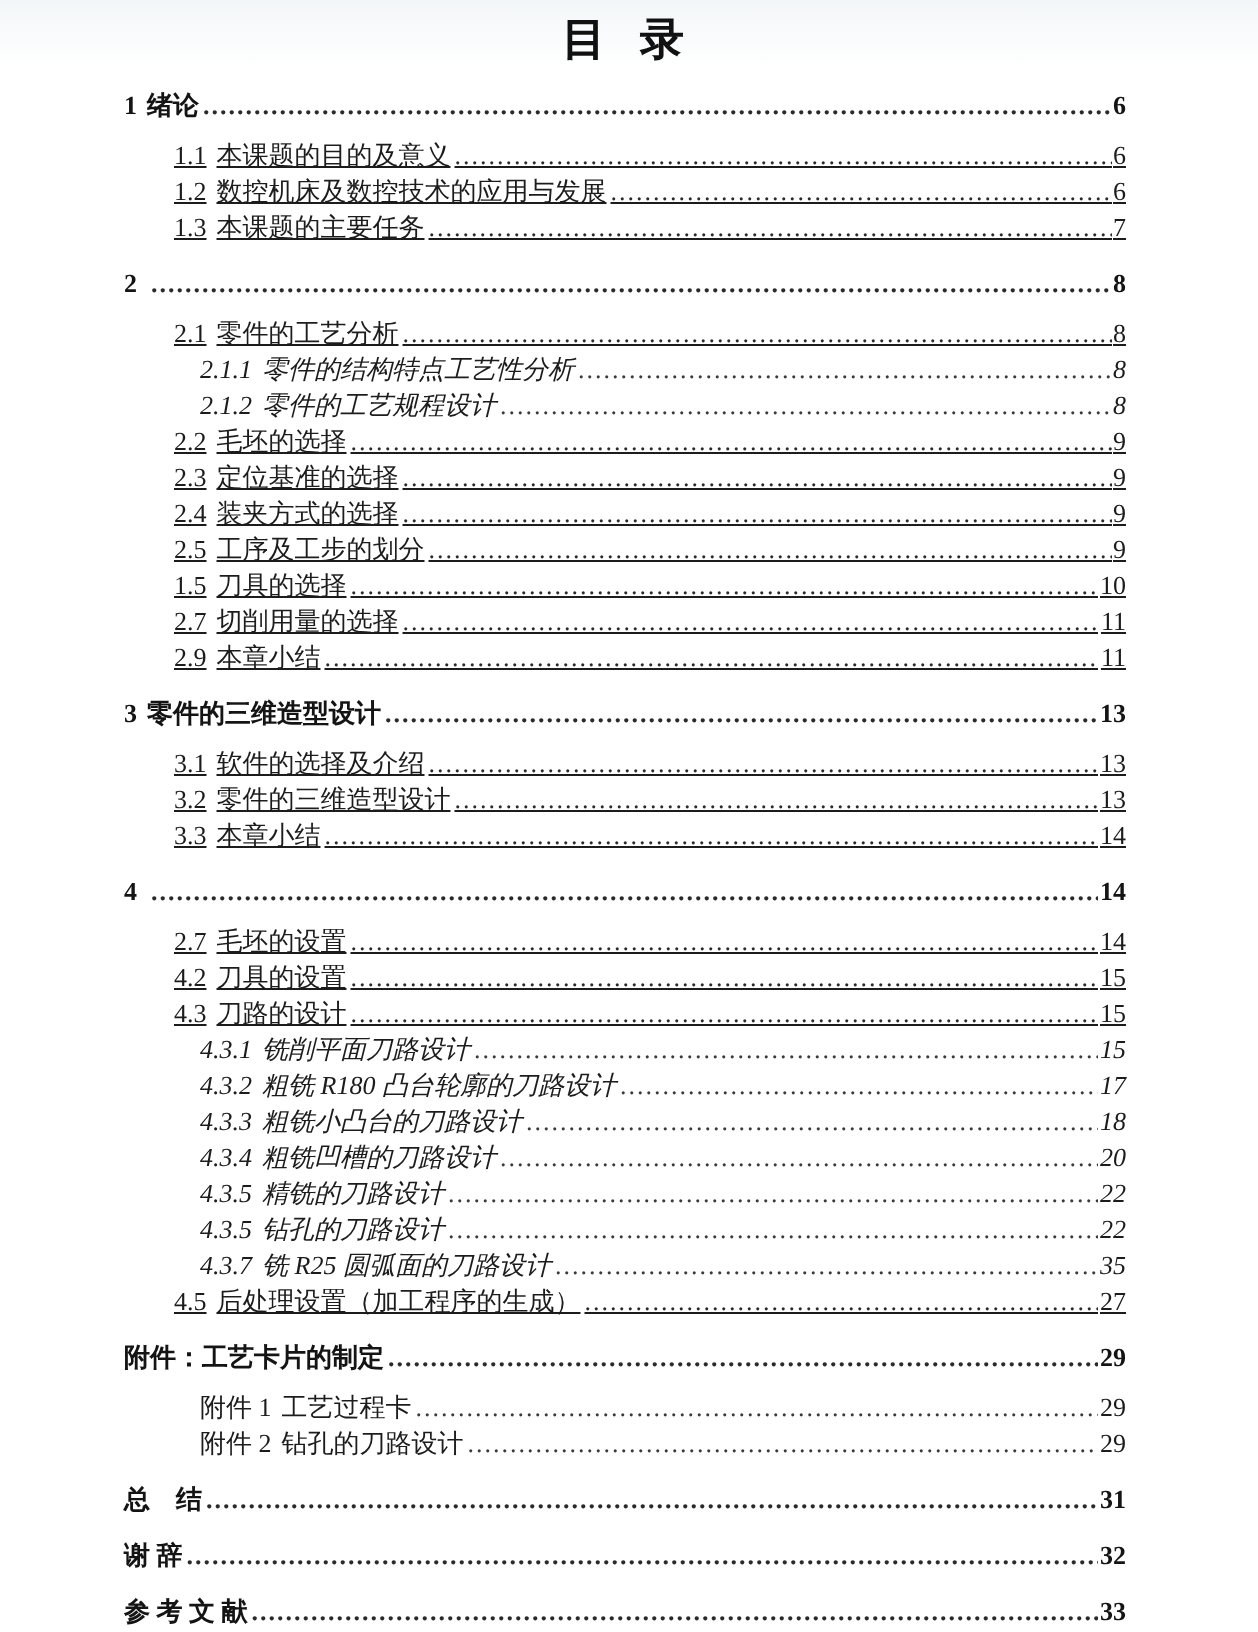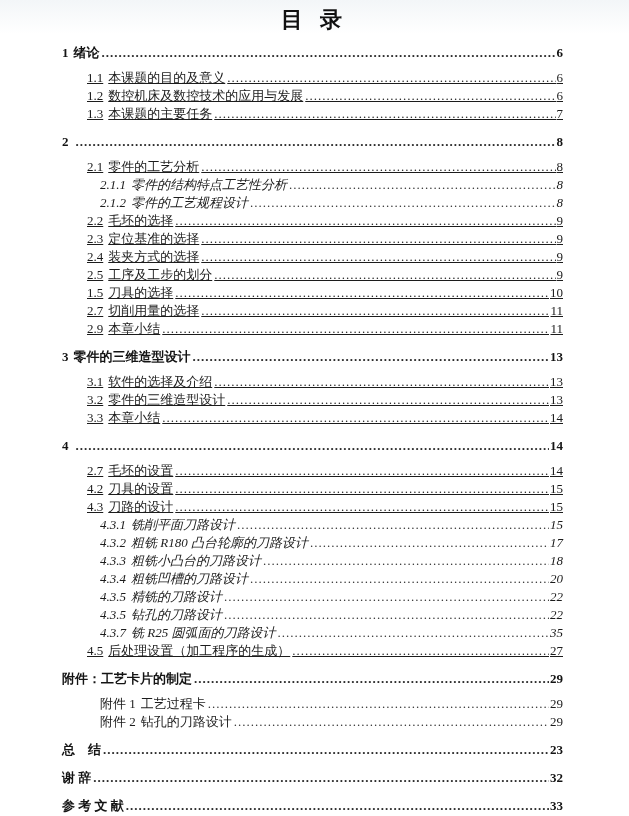--- a/index.html
+++ b/index.html
@@ -281,21 +281,21 @@
       </div>
       <div class="toc-row lvl-attach">
         <span class="toc-num">附件 2</span>
         <span class="toc-text">钻孔的刀路设计</span>
         <span class="toc-leader"></span>
         <span class="toc-page">29</span>
       </div>
       <div class="toc-row lvl-chapter">
         <span class="toc-text">总　结</span>
         <span class="toc-leader"></span>
-        <span class="toc-page">23</span>
+        <span class="toc-page">31</span>
       </div>
       <div class="toc-row lvl-chapter">
         <span class="toc-text">谢 辞</span>
         <span class="toc-leader"></span>
         <span class="toc-page">32</span>
       </div>
       <div class="toc-row lvl-chapter">
         <span class="toc-text">参 考 文 献</span>
         <span class="toc-leader"></span>
         <span class="toc-page">33</span>

